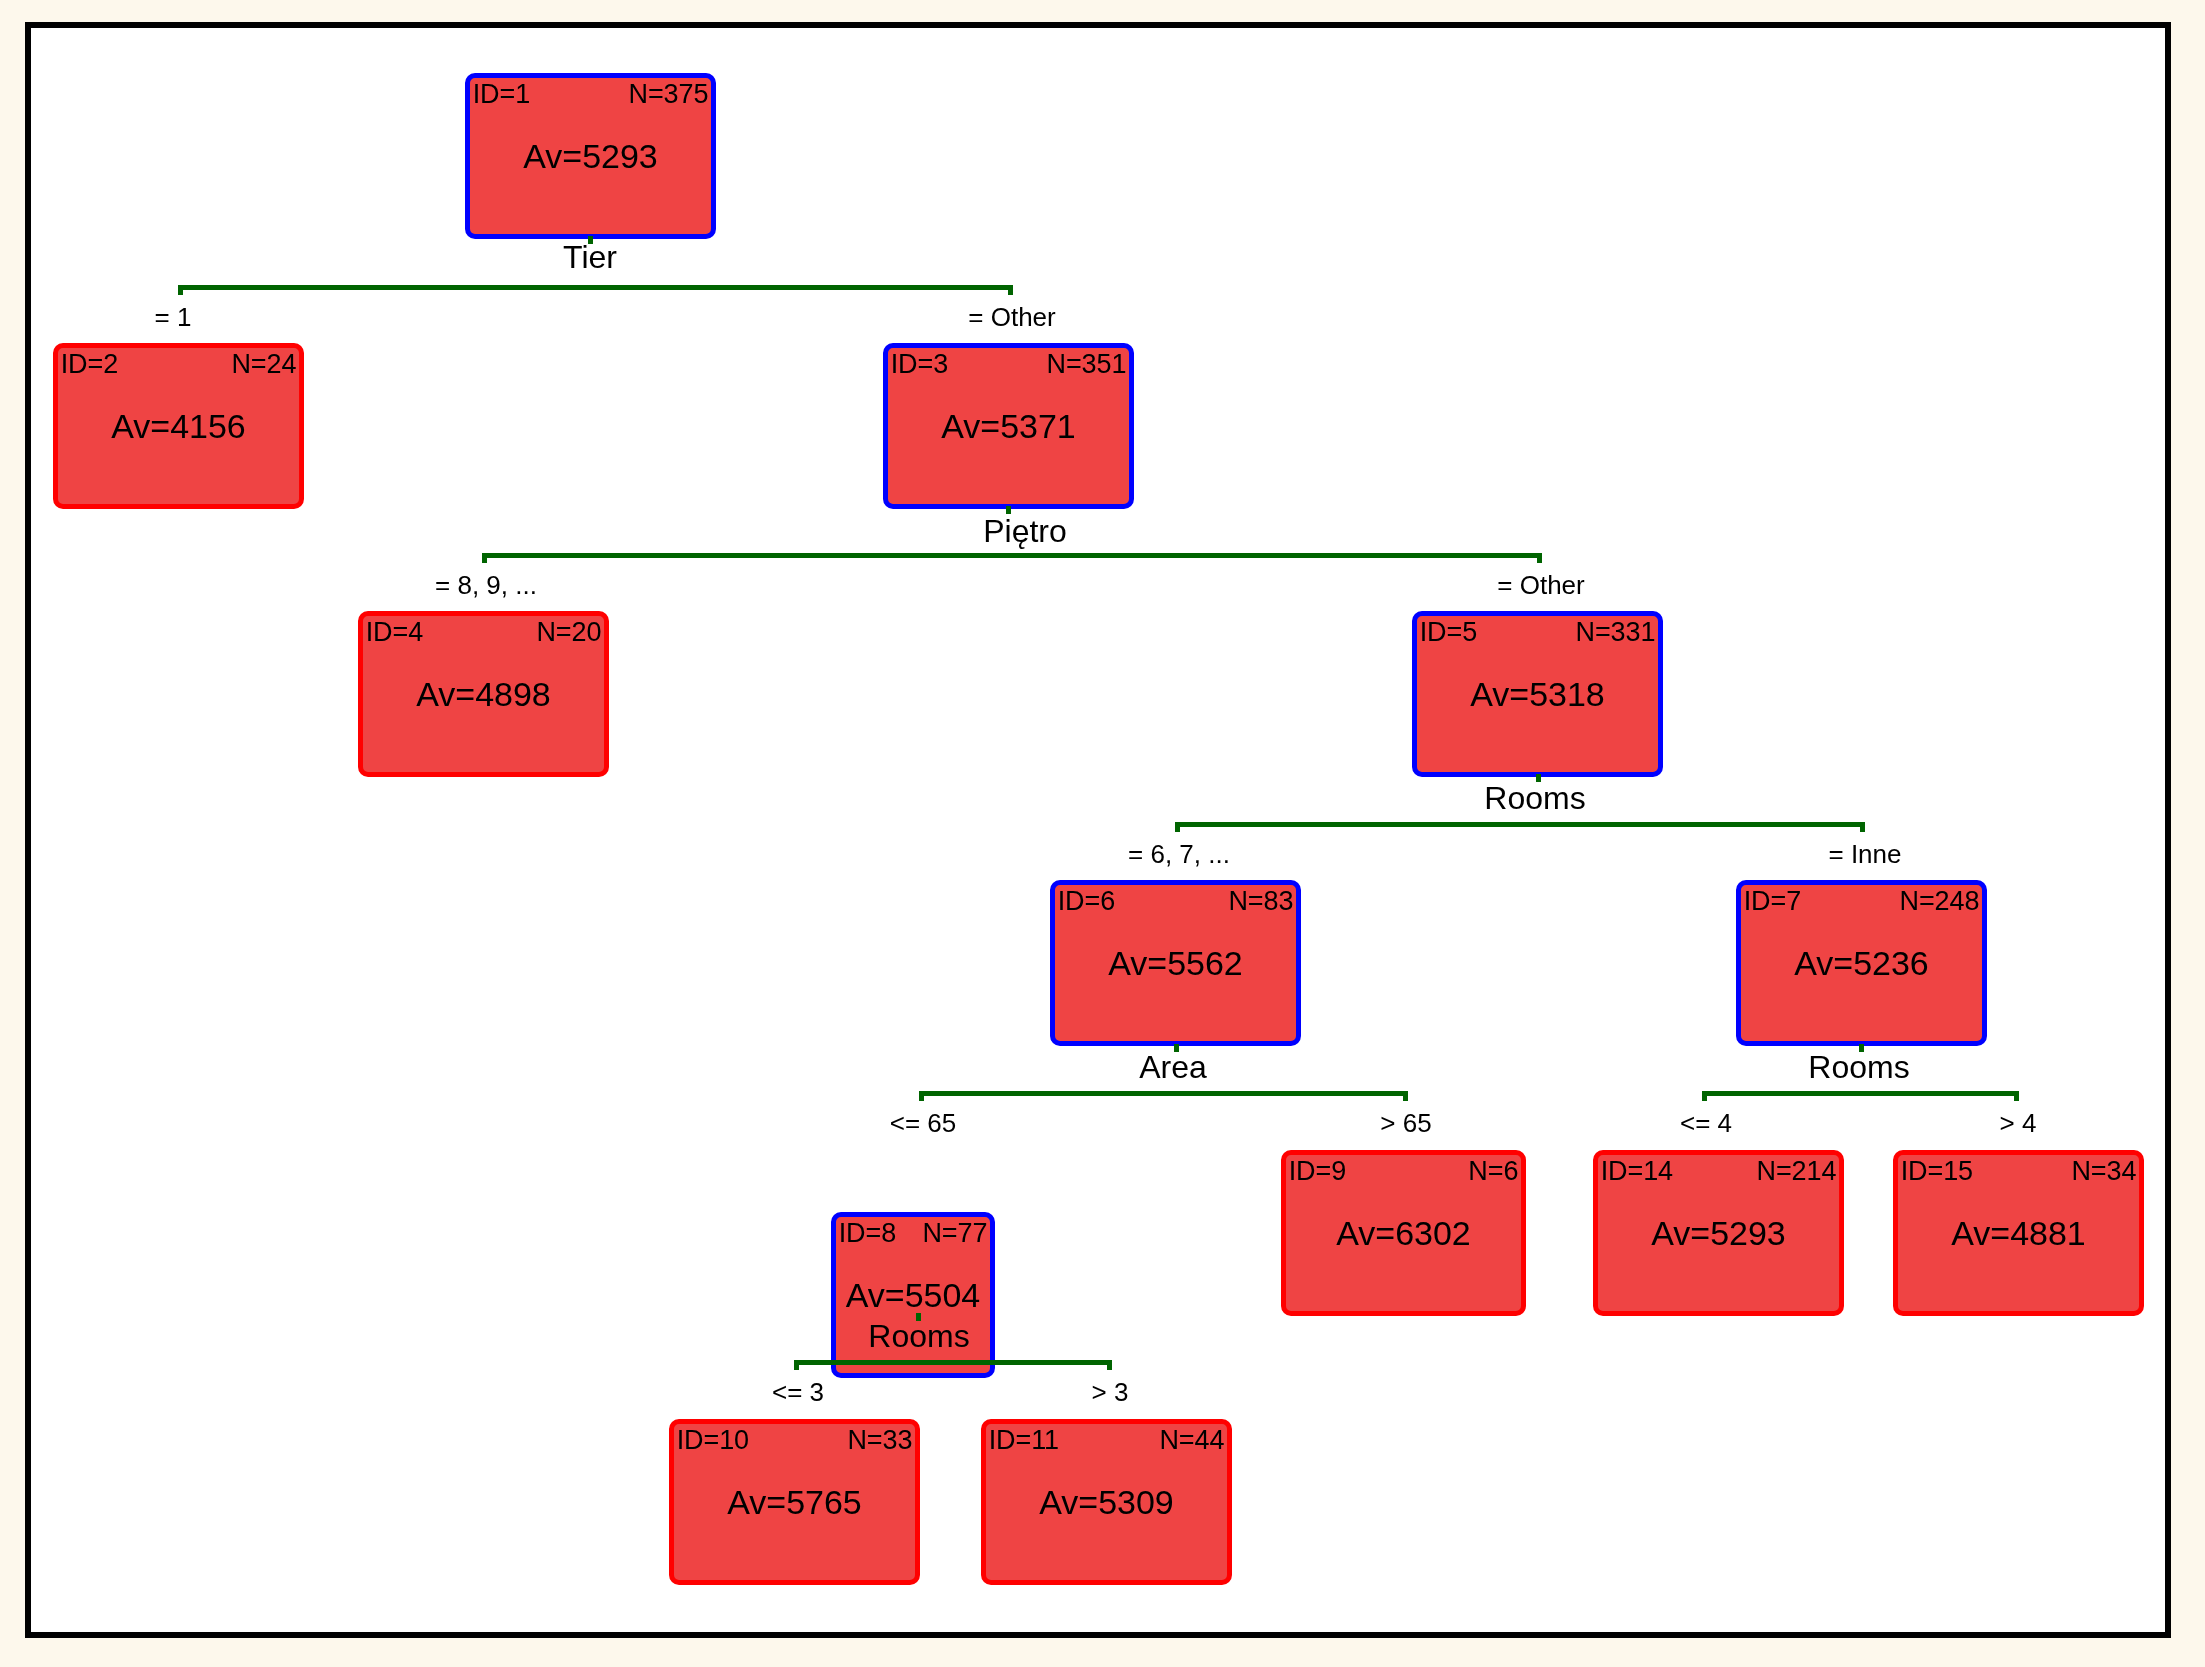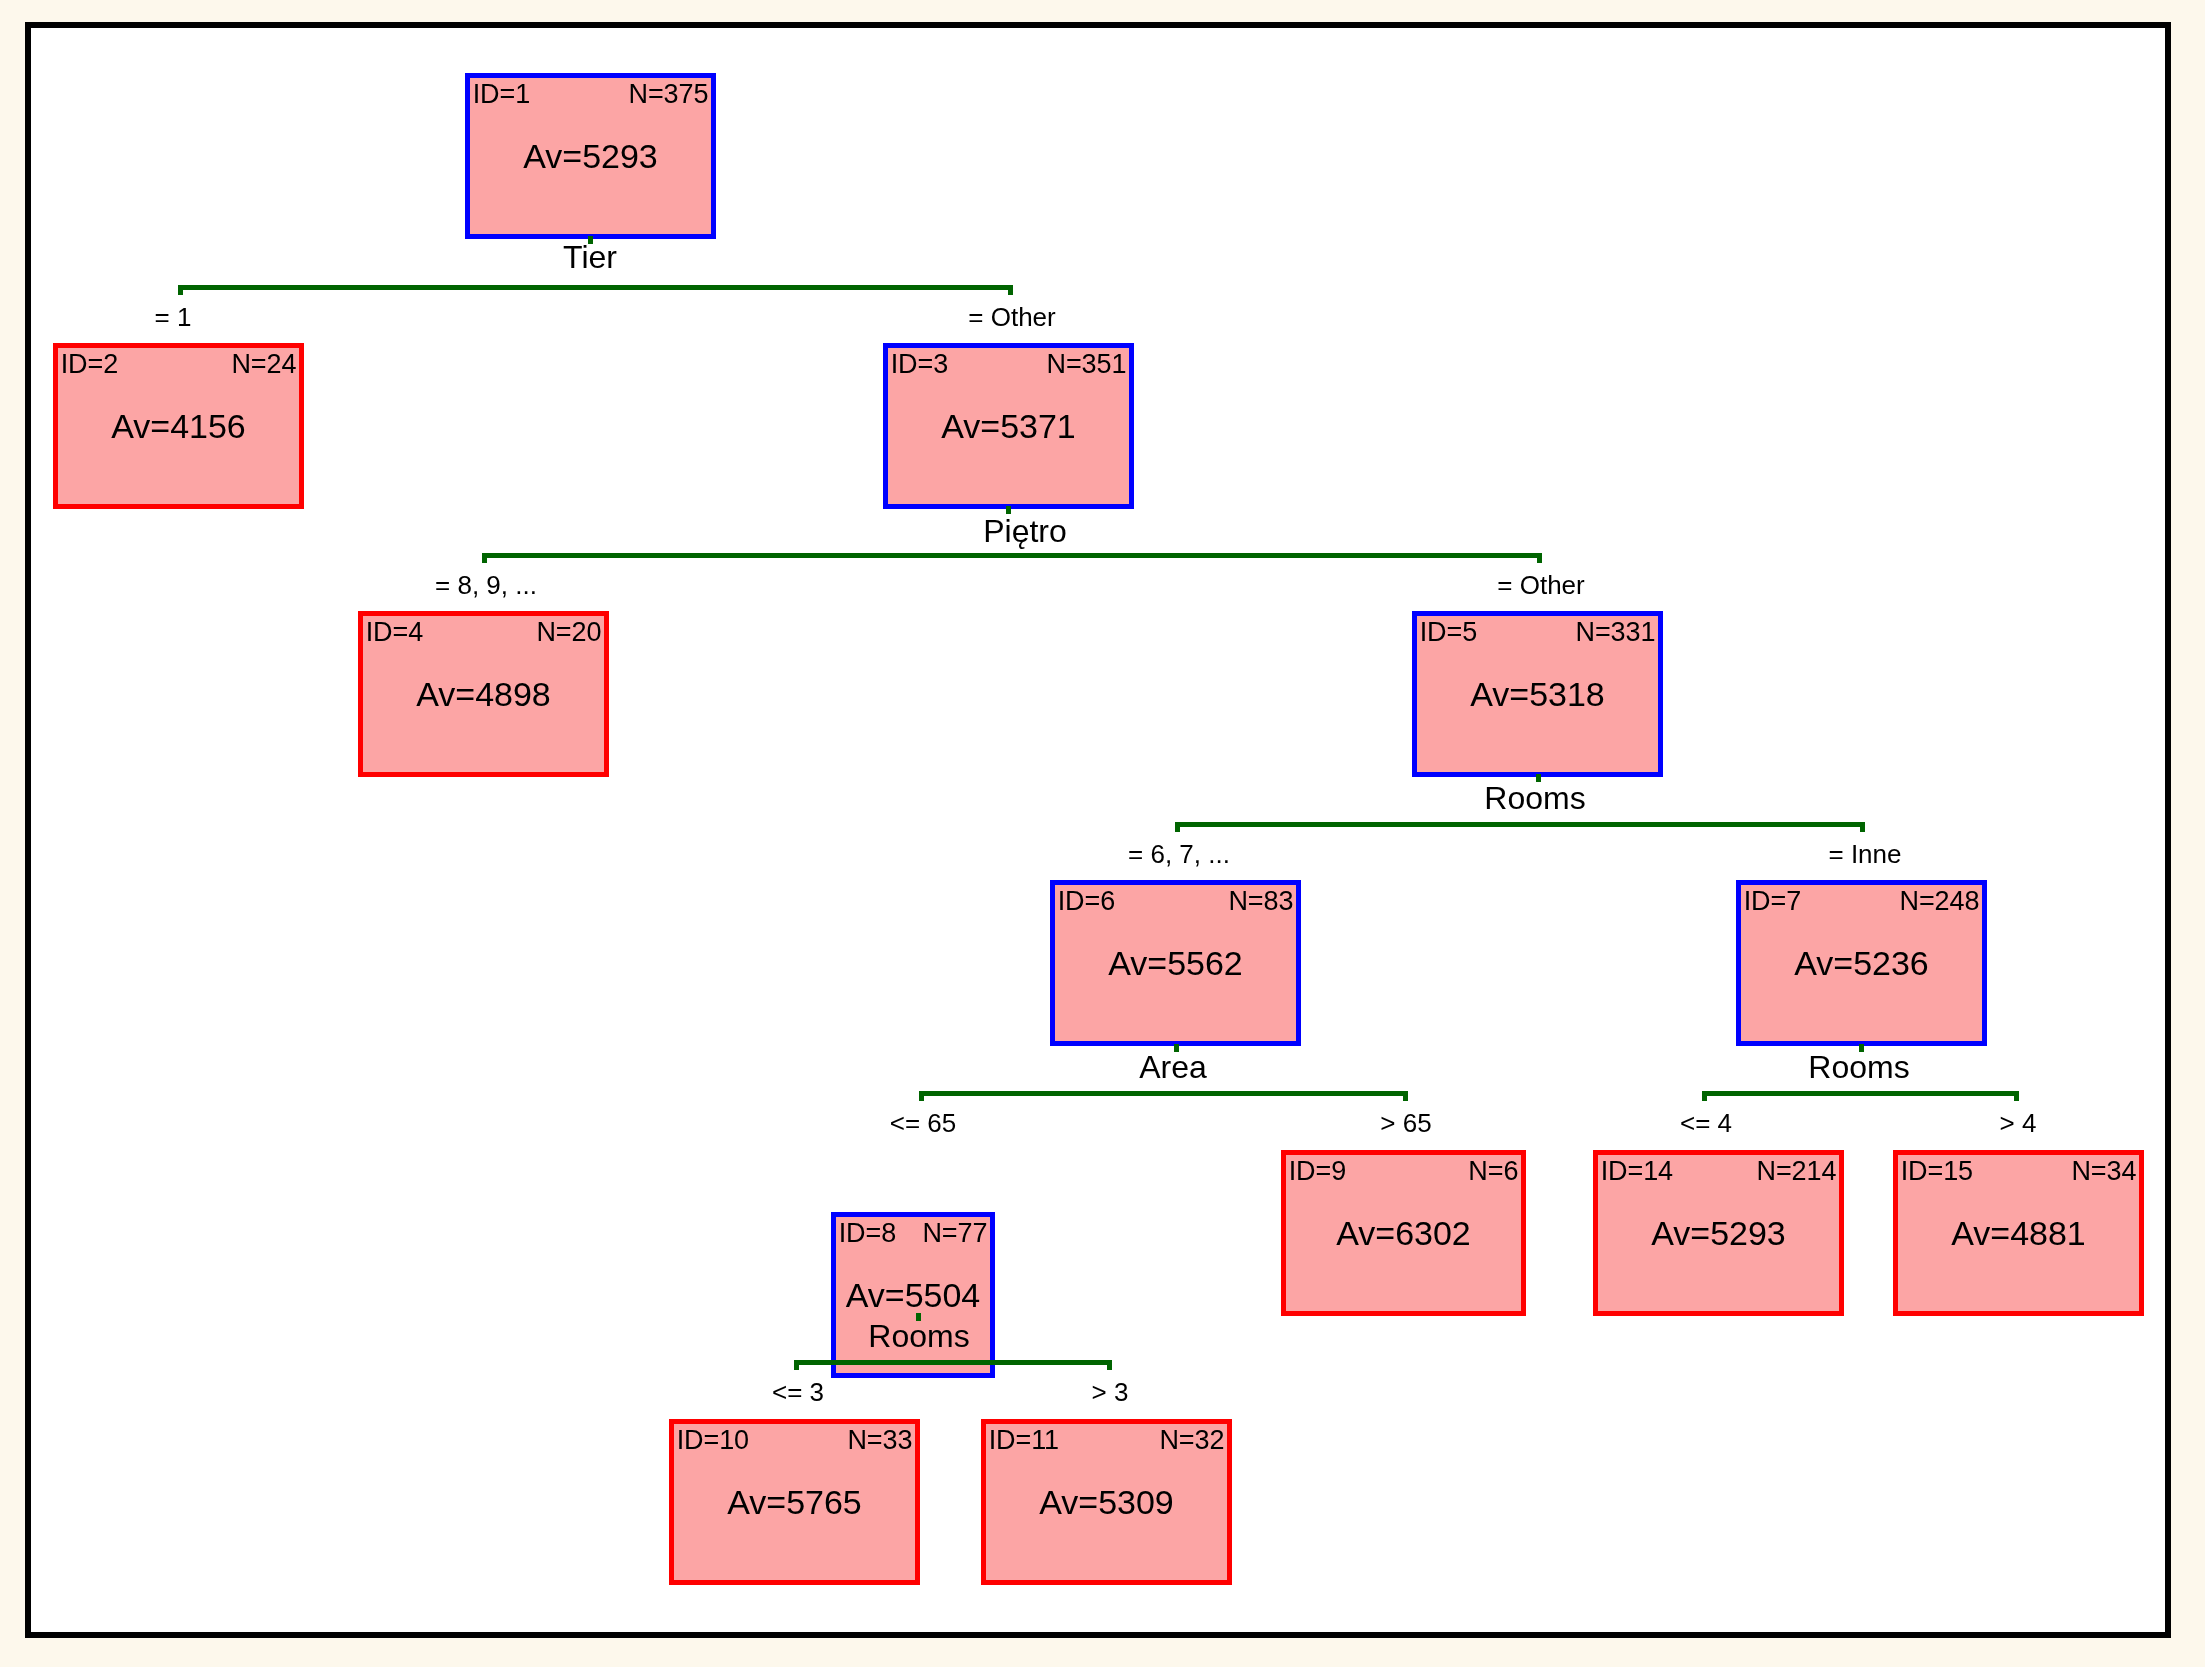--- a/index.html
+++ b/index.html
@@ -31,23 +31,24 @@
   #plot {
     position: absolute;
     left: 0;
     top: 0;
     width: 2205px;
     height: 1668px;
   }
   .node {
     position: absolute;
     box-sizing: border-box;
-    background: #fca5a5;
+    background: #ef4444;
     border-style: solid;
     border-width: 5.4px;
+    border-radius: 10px;
   }
   .node.blue  { border-color: #0000FF; }
   .node.red   { border-color: #FF0000; }
   .node-head {
     position: absolute;
     left: 2.7px;
     right: 2.7px;
     top: 0.7px;
     height: 31px;
     display: flex;
@@ -249,20 +250,20 @@
       <div class="node-head">
         <span class="node-id">ID=10</span>
         <span class="node-n">N=33</span>
       </div>
       <div class="node-av">Av=5765</div>
     </div>
 
     <div class="node red" style="left:981px; top:1419px; width:251px; height:166px;">
       <div class="node-head">
         <span class="node-id">ID=11</span>
-        <span class="node-n">N=32</span>
+        <span class="node-n">N=44</span>
       </div>
       <div class="node-av">Av=5309</div>
     </div>
 
   </div>
 </div>
 
 
 </body></html>

